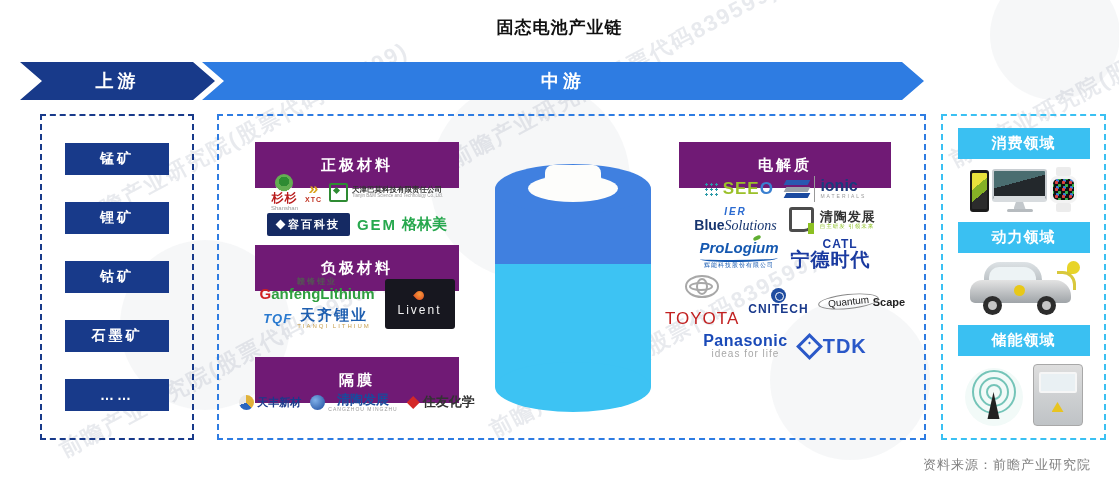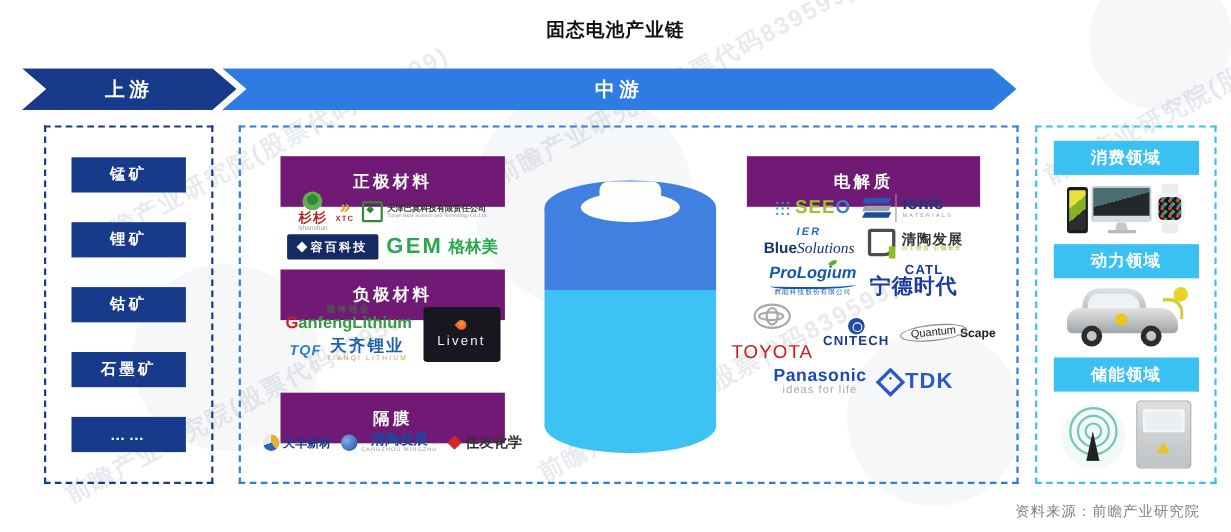--- a/index.html
+++ b/index.html
@@ -61,21 +61,21 @@
   .cn-s{font-size:12px;font-weight:bold;color:#b91c1c;letter-spacing:1px;}
   .bird{color:#d9a31b;font-weight:bold;font-style:italic;font-size:17px;line-height:.8;}
   .xtc{font-size:7px;color:#c03020;font-weight:bold;letter-spacing:1px;}
   .bamo-ic{width:15px;height:15px;border:2px solid #2e8b33;border-radius:2px;flex:none;position:relative;}
   .bamo-ic::after{content:"";position:absolute;left:3px;top:3px;width:5px;height:5px;background:#2e8b33;transform:rotate(45deg);}
   .bamo-cn{font-size:7.5px;font-weight:bold;color:#333;white-space:nowrap;}
   .bamo-en{font-size:4.5px;color:#999;white-space:nowrap;}
   .ronbay{background:#152a63;color:#fff;font-size:11px;font-weight:bold;letter-spacing:2px;
           padding:4px 10px;border-radius:2px;display:flex;align-items:center;gap:4px;}
   .ronbay i{width:7px;height:7px;background:#fff;transform:rotate(45deg);font-style:normal;}
-  .gem-en{font-size:20px;font-weight:900;color:#27a84e;letter-spacing:2px;}
+  .gem-en{font-size:15px;font-weight:900;color:#27a84e;letter-spacing:2px;}
   .gem-cn{font-size:15px;font-weight:900;color:#27a84e;}
 
   .gf-cn{font-size:8px;color:#555;letter-spacing:2px;font-weight:bold;}
   .gf-g{color:#cf2020;}
   .gf-main{font-size:15px;font-weight:900;color:#2f9e3f;line-height:1;}
   .tq-logo{font-size:13px;font-weight:900;font-style:italic;color:#2a7ad0;letter-spacing:1px;}
   .tq-cn{font-size:15px;font-weight:900;color:#1f5fb0;letter-spacing:2px;}
   .tq-en{font-size:6px;color:#c8a050;letter-spacing:2px;}
   .livent{width:70px;height:50px;background:#17171f;border-radius:3px;display:flex;flex-direction:column;
           align-items:center;justify-content:center;gap:3px;flex:none;}

